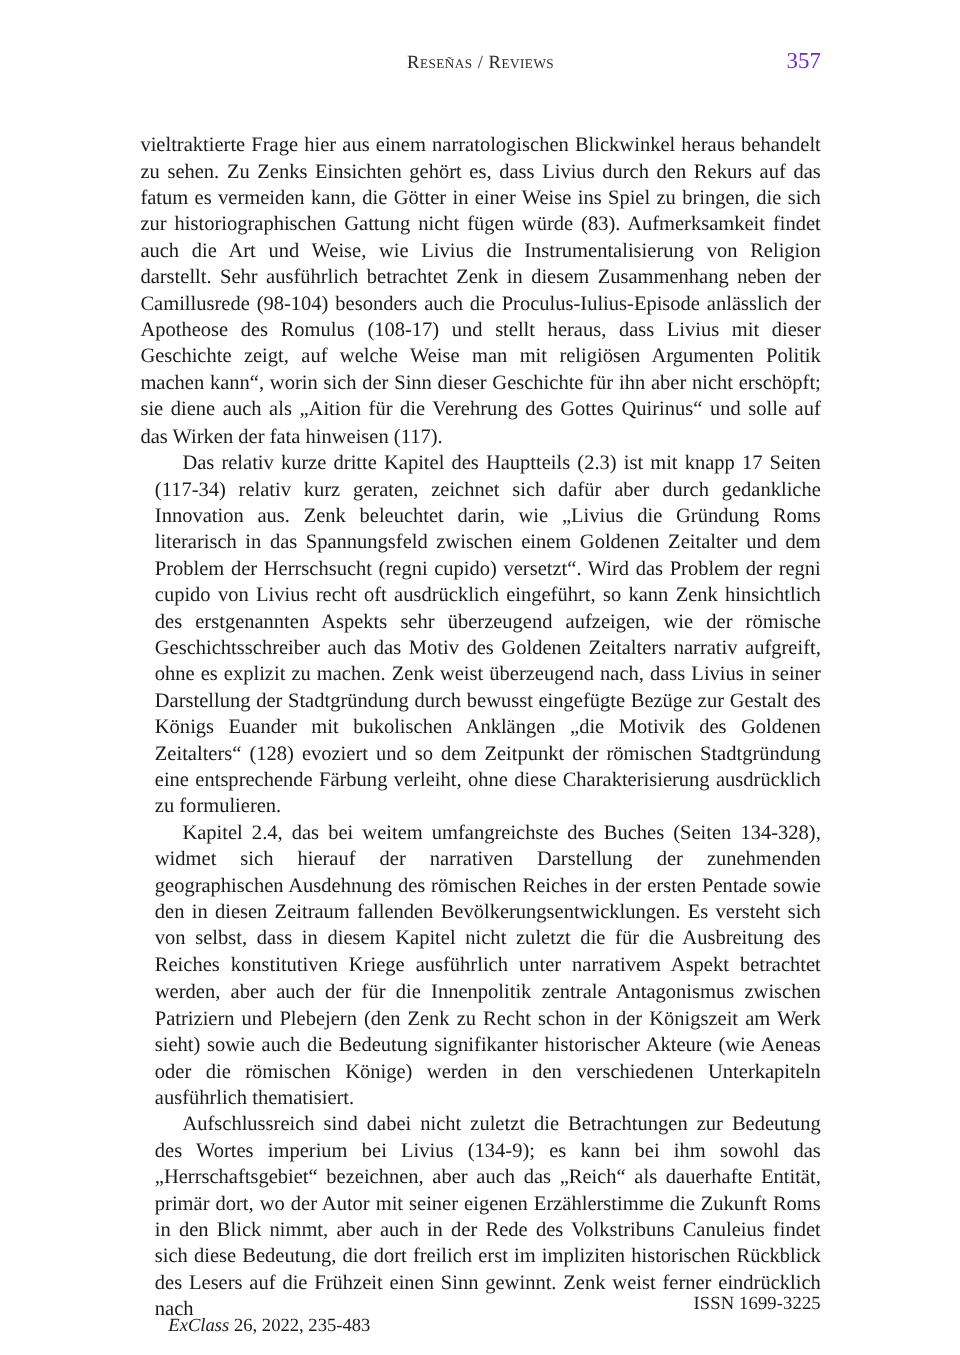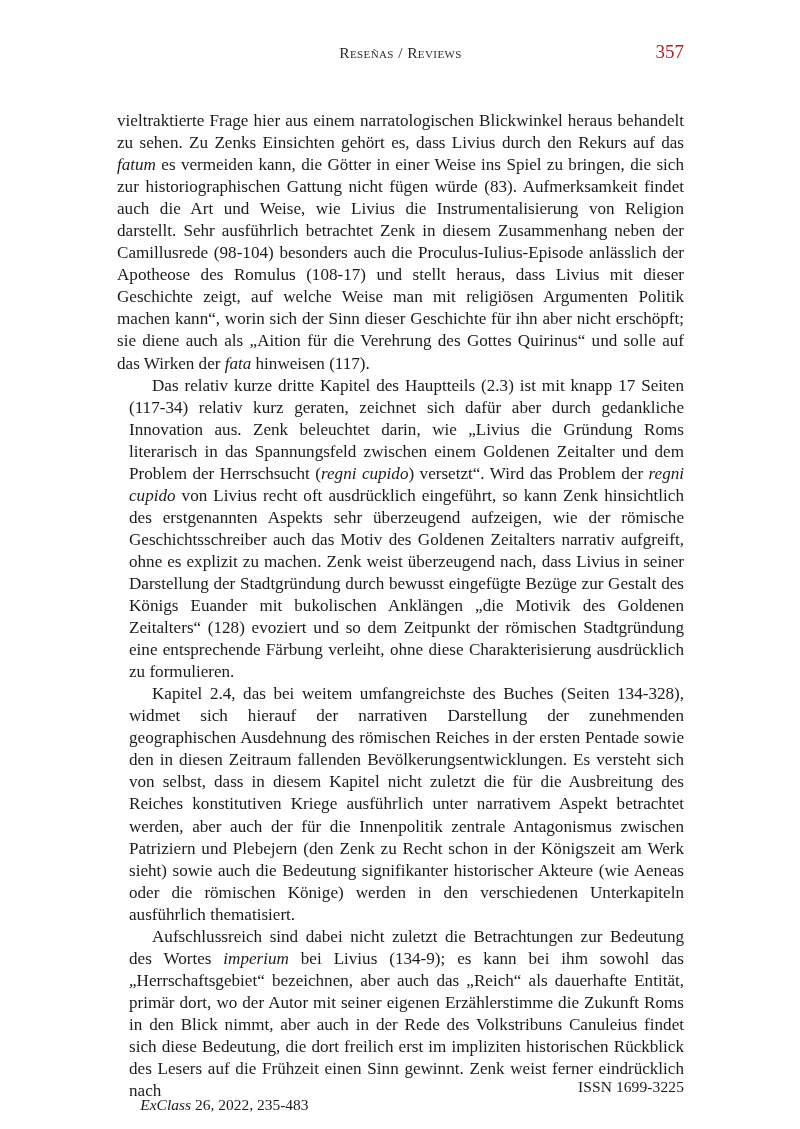--- a/index.html
+++ b/index.html
@@ -36,21 +36,21 @@
     font-variant: small-caps;
     letter-spacing: 0.4px;
     color: #2a2a2a;
     white-space: pre;
   }
   .page-number {
     position: absolute;
     right: 0;
     top: -2px;
     font-size: 19px;
-    color: #b91c1c;
+    color: #6d28d9;
     line-height: 1;
   }
 
   
   .textblock {
     position: absolute;
     left: 117px;
     top: 110px;
     width: 567px;
     font-size: 17.1px;
@@ -65,21 +65,21 @@
     text-indent: 0;
     text-align: justify;
   }
   .textblock p.indent {
     text-indent: 23px;
     margin-left: 12px;
   }
   .textblock p:last-child {
     text-align: justify;
   }
-  .it { font-style: italic; }
+  .it { }
 
   
   .footer {
     position: absolute;
     left: 117px;
     top: 1060px;
     width: 567px;
     display: flex;
     align-items: baseline;
     justify-content: space-between;

